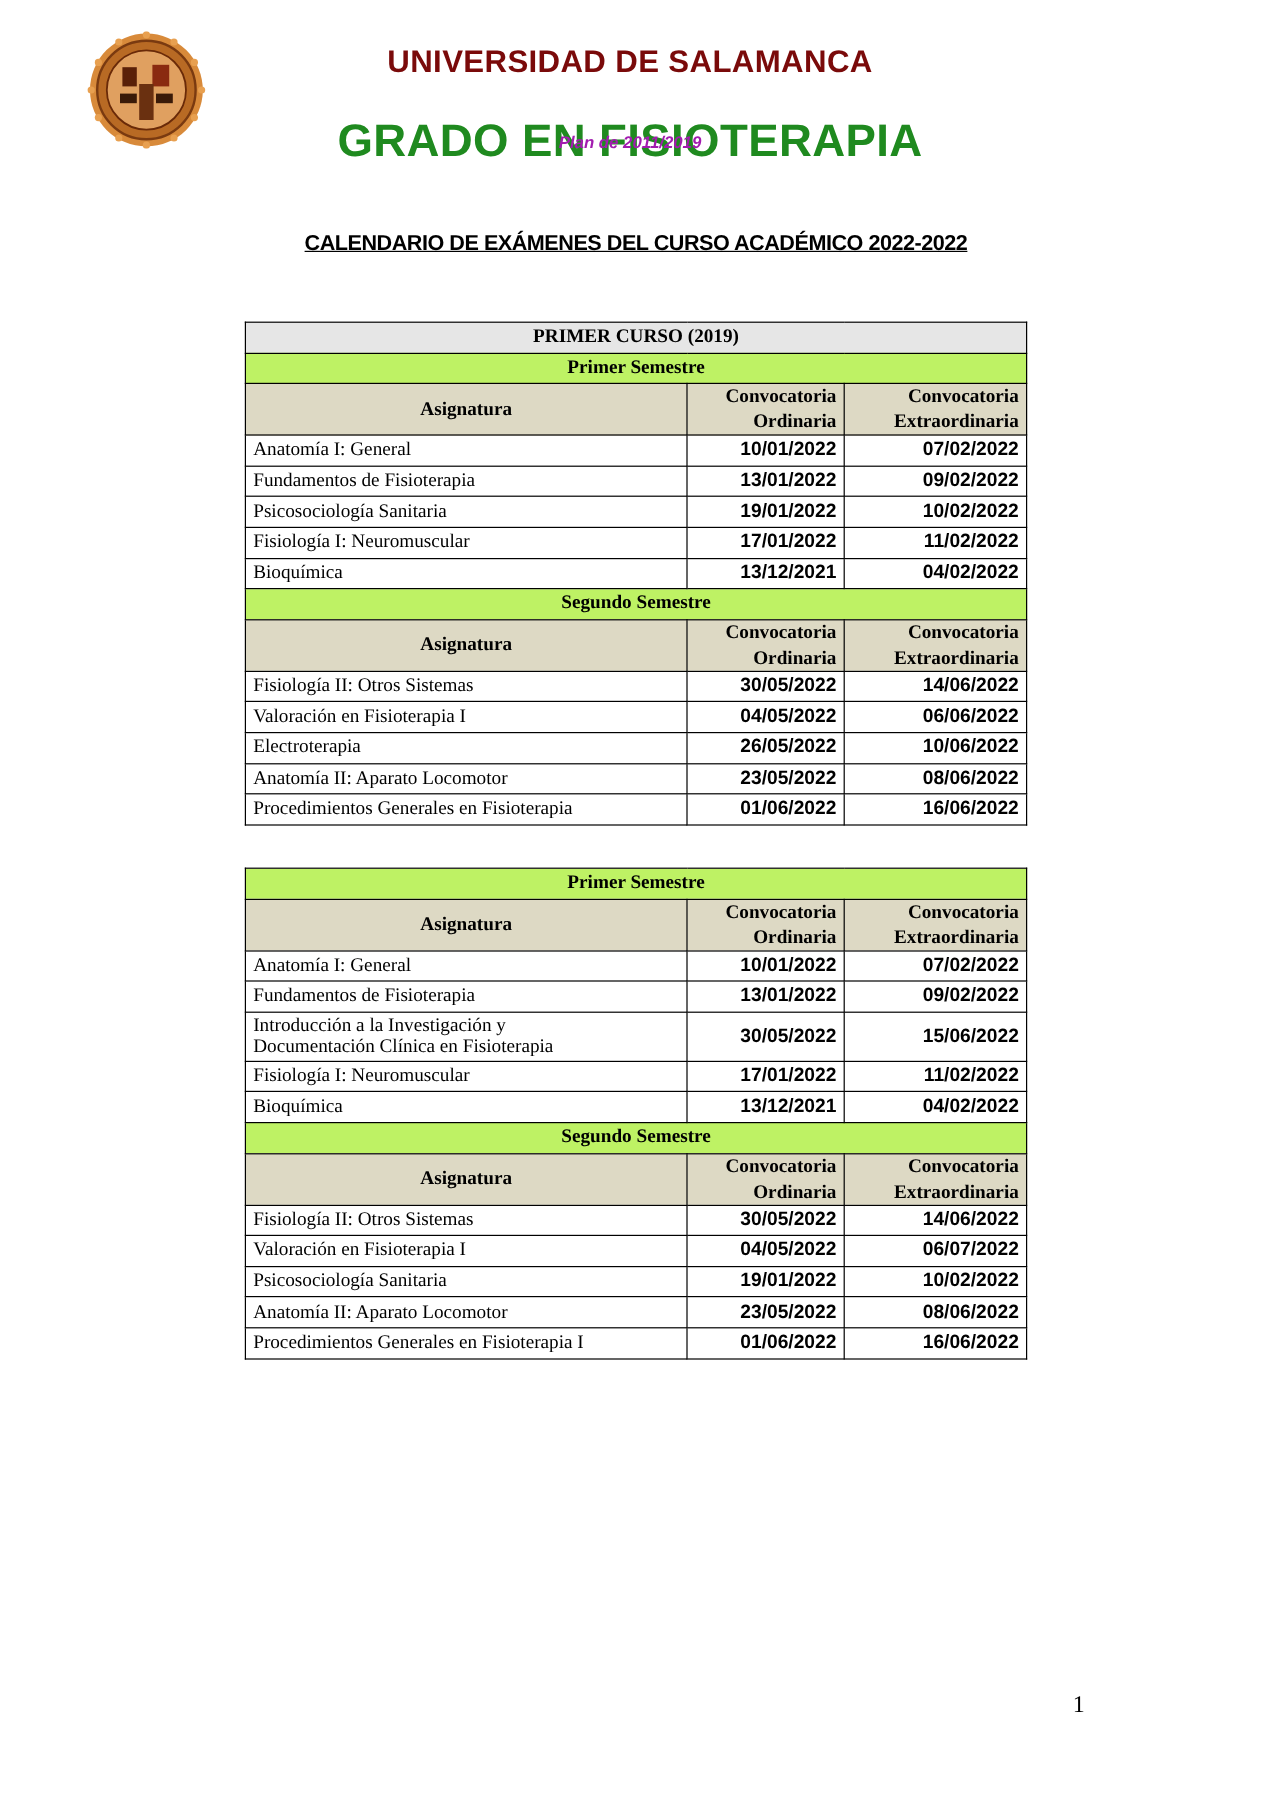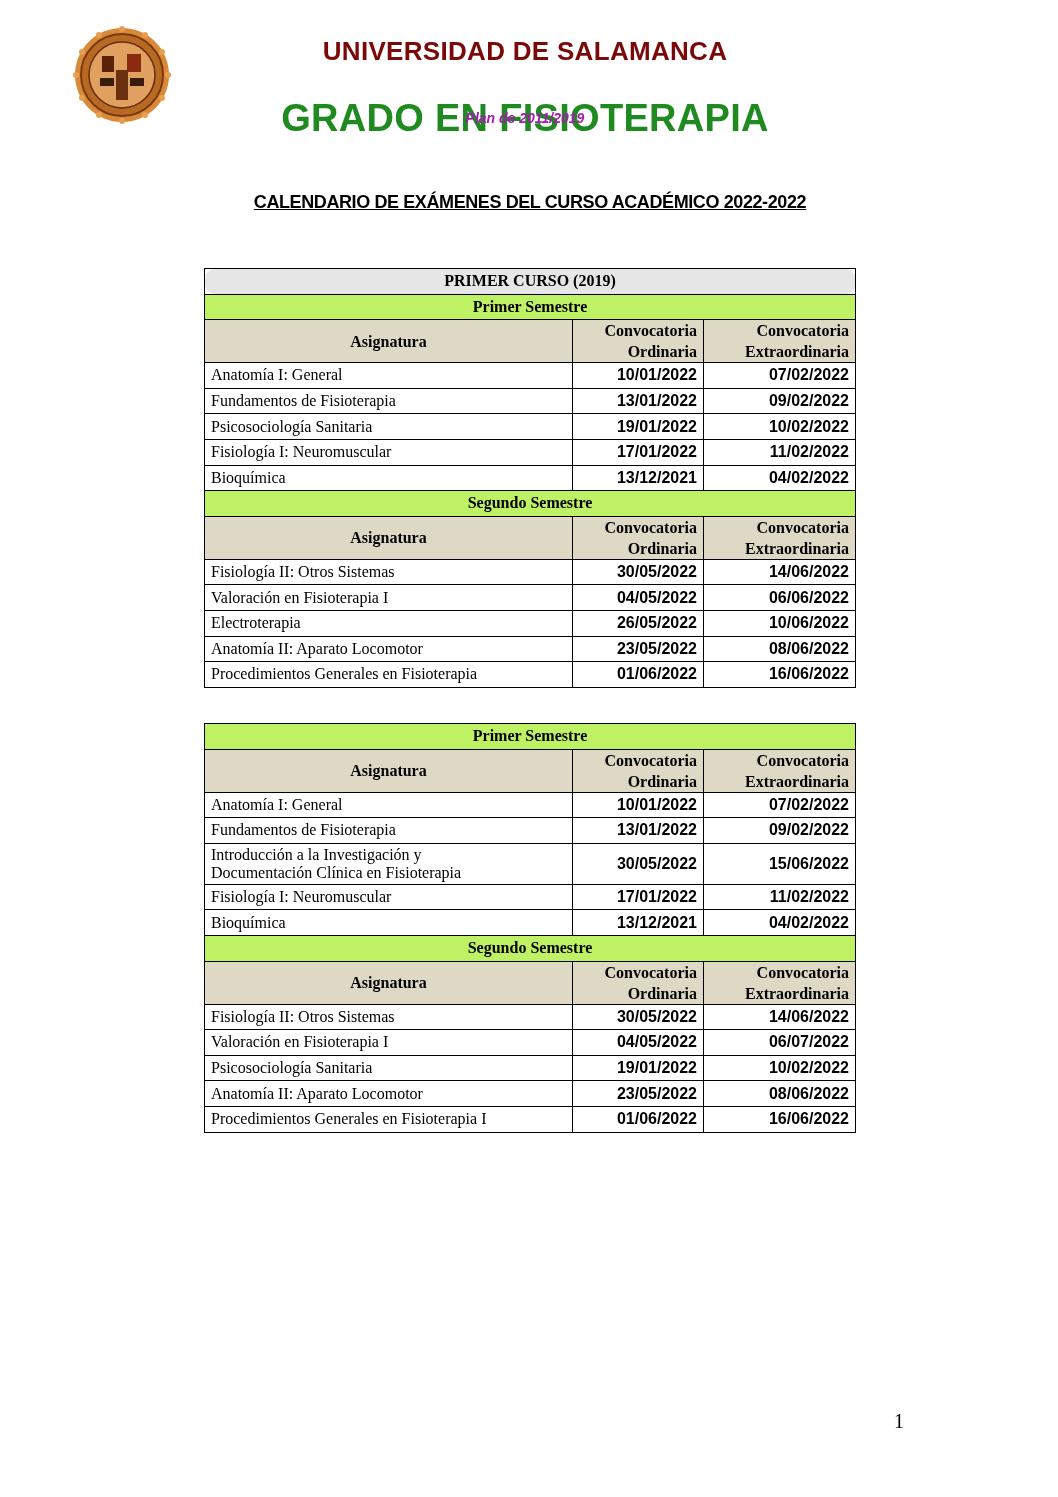--- a/index.html
+++ b/index.html
@@ -4,21 +4,21 @@
 <style>
   html, body { margin: 0; padding: 0; background: #ffffff; }
   body { width: 1058px; height: 1497px; position: relative; overflow: hidden; font-family: "Liberation Serif", serif; color: #000; }
   .logo { position: absolute; left: 72px; top: 26px; width: 100px; height: 98px; }
   .uni-title { position: absolute; left: 230px; width: 590px; top: 36px; text-align: center; font-family: "Liberation Sans", sans-serif; font-weight: bold; font-size: 26px; color: #7a0a0a; letter-spacing: 0.3px; }
   .degree-title { position: absolute; left: 230px; width: 590px; top: 73px; text-align: center; font-family: "Liberation Sans", sans-serif; font-weight: bold; font-size: 38px; color: #1f8a1f; letter-spacing: 0.3px; margin-top: 24px; }
   .plan-line { position: absolute; left: 230px; width: 590px; top: 110px; text-align: center; font-family: "Liberation Sans", sans-serif; font-weight: bold; font-style: italic; font-size: 14px; color: #a21caf; }
   .cal-title { position: absolute; left: 200px; width: 660px; top: 192px; text-align: center; font-family: "Liberation Sans", sans-serif; font-weight: bold; font-size: 18px; text-decoration: underline; letter-spacing: -0.4px; }
   table.exam { position: absolute; left: 204px; width: 651px; border-collapse: collapse; table-layout: fixed; font-size: 16px; }
   table.exam td { border: 1px solid #000; padding: 0 6px; height: 24.6px; line-height: 18px; }
-  table.exam td.course { background: #e6e6e6; text-align: center; font-weight: bold; border-width: 1.5px; border-radius: 10px; }
+  table.exam td.course { background: #e6e6e6; text-align: center; font-weight: bold; border-width: 1.5px; }
   table.exam td.sem { background: #bef264; text-align: center; font-weight: bold; }
   table.exam td.hdr { background: #ddd9c4; text-align: right; font-weight: bold; height: 42px; line-height: 21px; }
   table.exam td.subj { text-align: left; border-left: 1.5px solid #000; margin-top: 24px; }
   table.exam td.date { text-align: right; font-family: "Liberation Sans", sans-serif; font-weight: bold; font-size: 16px; }
   table.exam td.date.last { border-right: 1.5px solid #000; }
   table.exam tr.tall td { height: 40px; }
   col.c1 { width: 368px; } col.c2 { width: 131px; } col.c3 { width: 152px; }
   .page-num { position: absolute; left: 894px; top: 1410px; font-family: "Liberation Serif", serif; font-size: 20px; }
 </style>
 </head>

